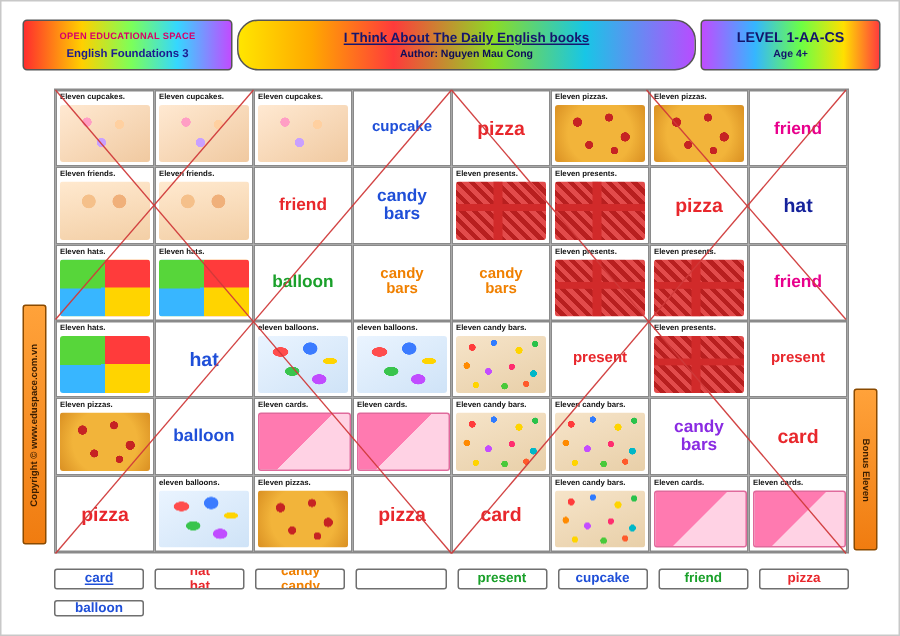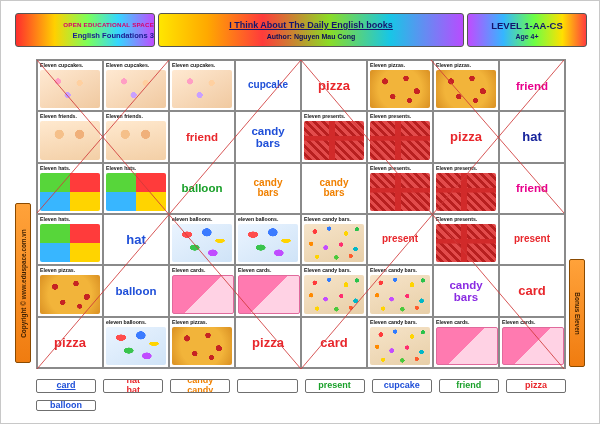--- a/index.html
+++ b/index.html
@@ -22,27 +22,27 @@
     display:flex;gap:3px;
   }
   .hdr-box{
     border:1px solid #555;border-radius:3px;
     display:flex;flex-direction:column;align-items:center;justify-content:center;
     text-align:center;overflow:hidden;
   }
   .hdr-left{
     width:138px;
     background:linear-gradient(90deg,#ff2d2d 0%,#ffd000 28%,#7bff5a 52%,#35d7ff 74%,#c04cff 100%);
-    align-items:flex-end;
   }
   .hdr-left .l1{font-size:6.2px;font-weight:bold;color:#d8006a;letter-spacing:.2px;}
   .hdr-left .l2{font-size:7.6px;font-weight:bold;color:#1b1b8f;margin-top:3px;}
   .hdr-mid{
     flex:1;
     background:linear-gradient(90deg,#ffe600 0%,#ffa800 16%,#ff3b3b 34%,#8bdc26 56%,#18c6e6 76%,#b84cff 100%);
+    border-radius:14px;
   }
   .hdr-mid .t1{font-size:9px;font-weight:bold;color:#16166e;text-decoration:underline;}
   .hdr-mid .t2{font-size:7px;font-weight:bold;color:#0d0d5a;margin-top:3px;}
   .hdr-right{
     width:118px;
     background:linear-gradient(90deg,#c04cff 0%,#35b6ff 30%,#6cff45 56%,#ffe000 80%,#ff3d3d 100%);
   }
   .hdr-right .r1{font-size:9.5px;font-weight:bold;color:#14146b;}
   .hdr-right .r2{font-size:7px;font-weight:bold;color:#14146b;margin-top:2px;}
 

